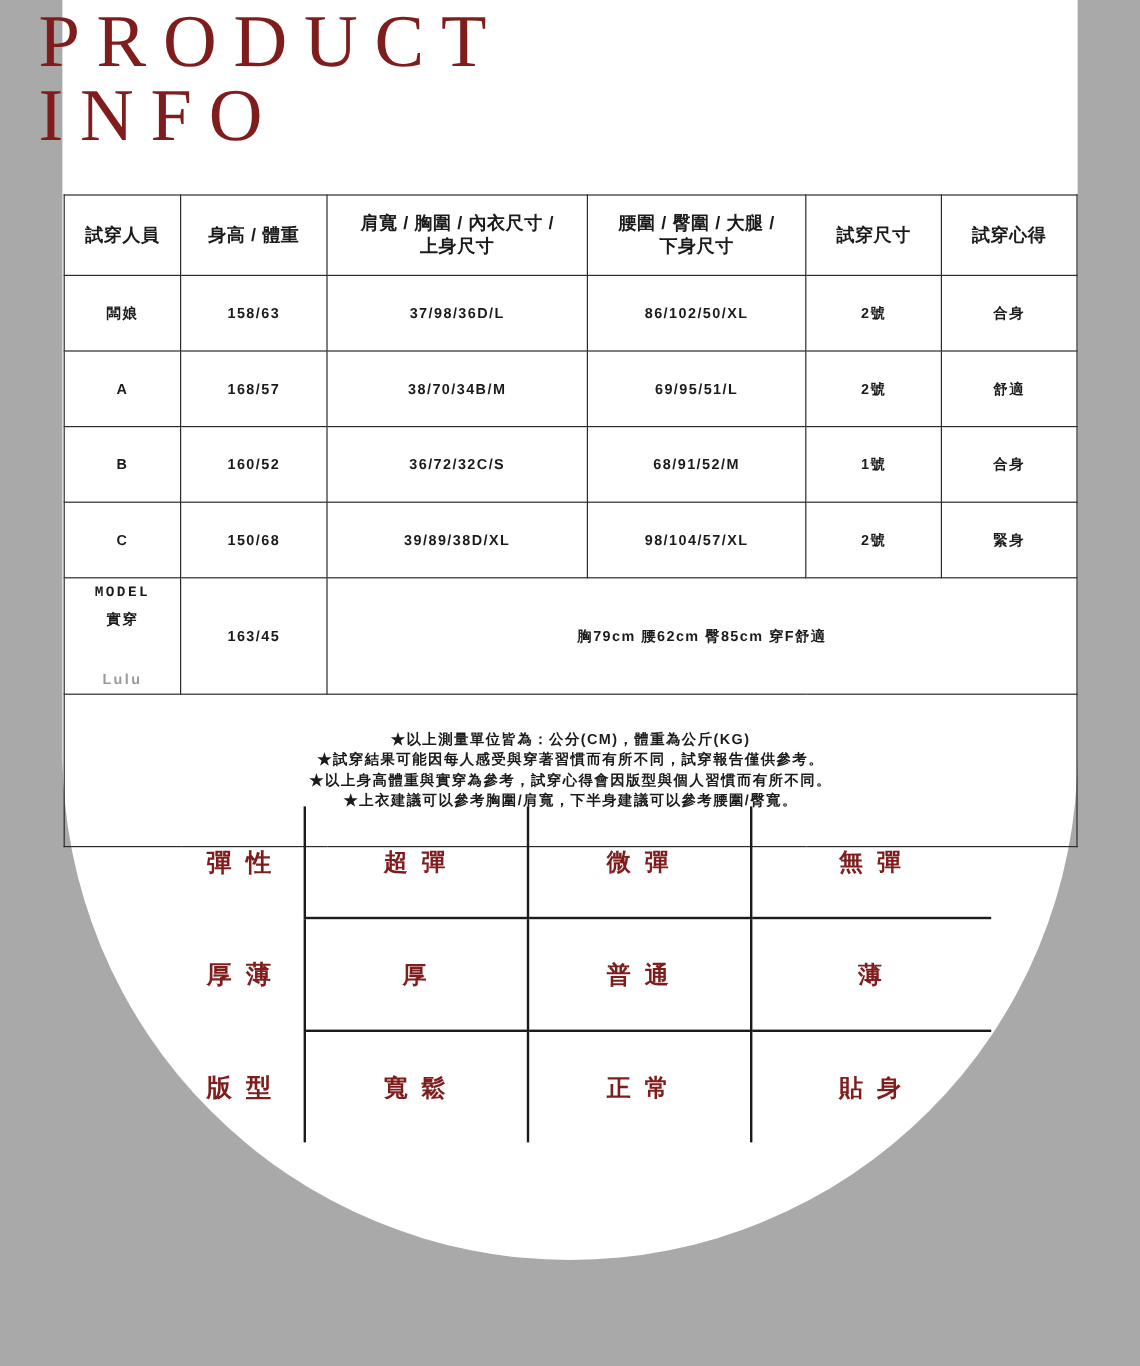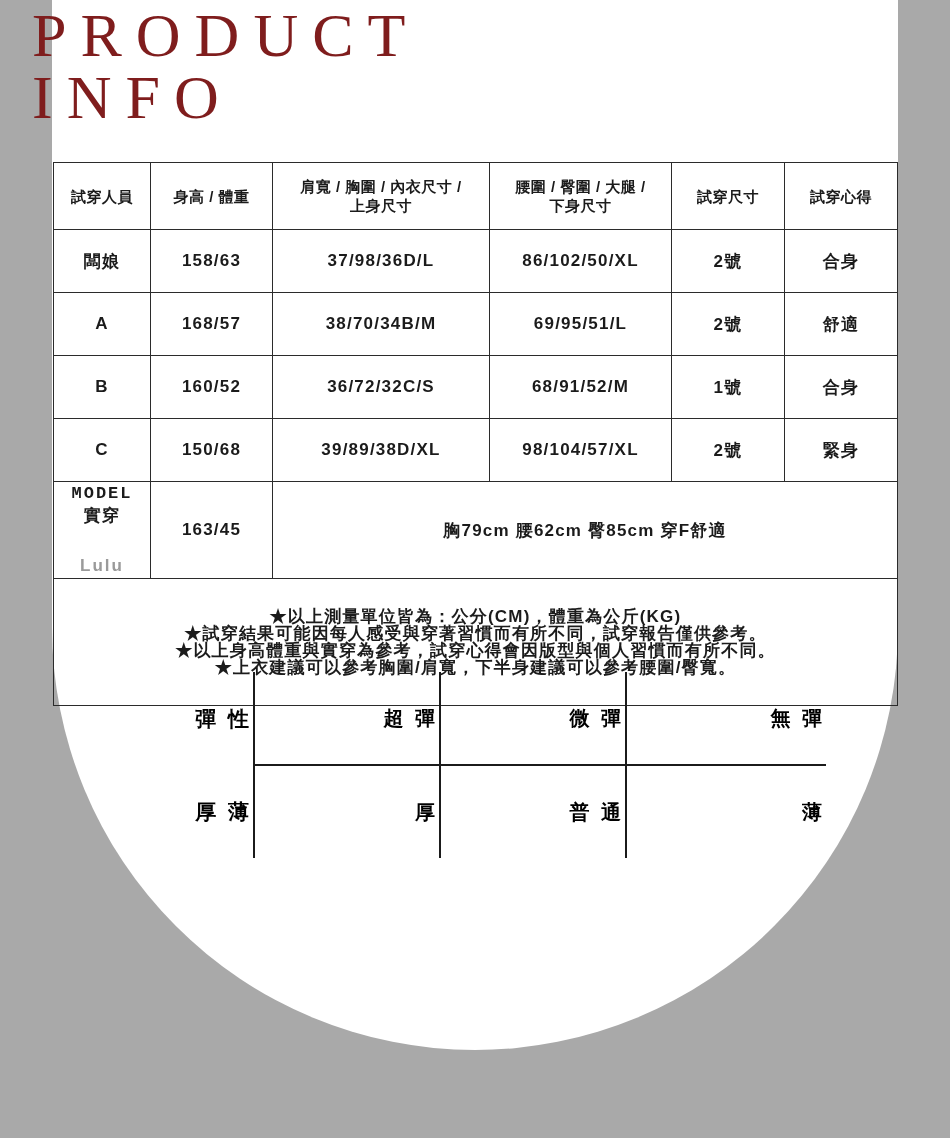--- a/index.html
+++ b/index.html
@@ -64,21 +64,21 @@
     color: #1b1b1b;
   }
   .info-table thead th {
     height: 64px;
     font-size: 15px;
     line-height: 19px;
     letter-spacing: 0.5px;
   }
   .info-table tbody td {
     height: 60px;
-    font-size: 17px;
+    font-size: 12px;
     letter-spacing: 1.2px;
   }
   .col-1 { width: 97px; }
   .col-2 { width: 122px; }
   .col-3 { width: 217px; }
   .col-4 { width: 182px; }
   .col-5 { width: 113px; }
   .col-6 { width: 113px; }
 
   .model-cell {
@@ -109,26 +109,26 @@
     top: 672px;
     width: 664px;
   }
   .prop-table {
     width: 664px;
     border-collapse: collapse;
     table-layout: fixed;
   }
   .prop-table td {
     height: 90px;
-    text-align: right;
+    text-align: center;
     vertical-align: middle;
     font-size: 20px;
     font-weight: bold;
     letter-spacing: 3px;
-    color: #000000;
+    color: #7f1d1d;
     border-bottom: 2px solid #1b1b1b;
     border-right: 2px solid #1b1b1b;
   }
   .prop-table tr:last-child td { border-bottom: none; }
   .prop-table td.label {
     border-right: 2px solid #1b1b1b;
     border-bottom: none;
     width: 103px;
     font-size: 21px;
   }
@@ -245,17 +245,23 @@
           <td class="first-opt">超 彈</td>
           <td class="mid">微 彈</td>
           <td class="last hl">無 彈</td>
         </tr>
         <tr>
           <td class="label">厚 薄</td>
           <td class="first-opt">厚</td>
           <td class="mid hl">普 通</td>
           <td class="last">薄</td>
         </tr>
+        <tr>
+          <td class="label">版 型</td>
+          <td class="first-opt">寬 鬆</td>
+          <td class="mid hl">正 常</td>
+          <td class="last">貼 身</td>
+        </tr>
       </tbody>
     </table>
   </div>
 
 </div>
 
 </body></html>

